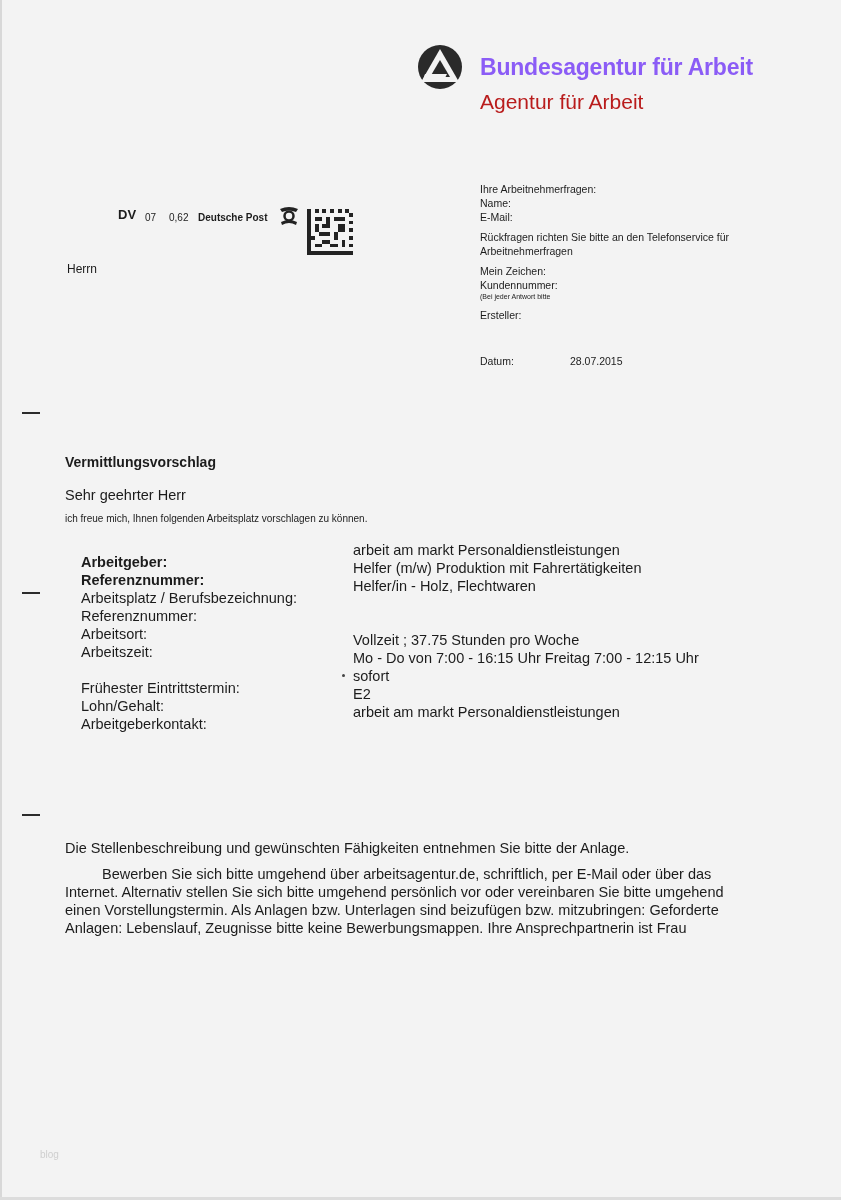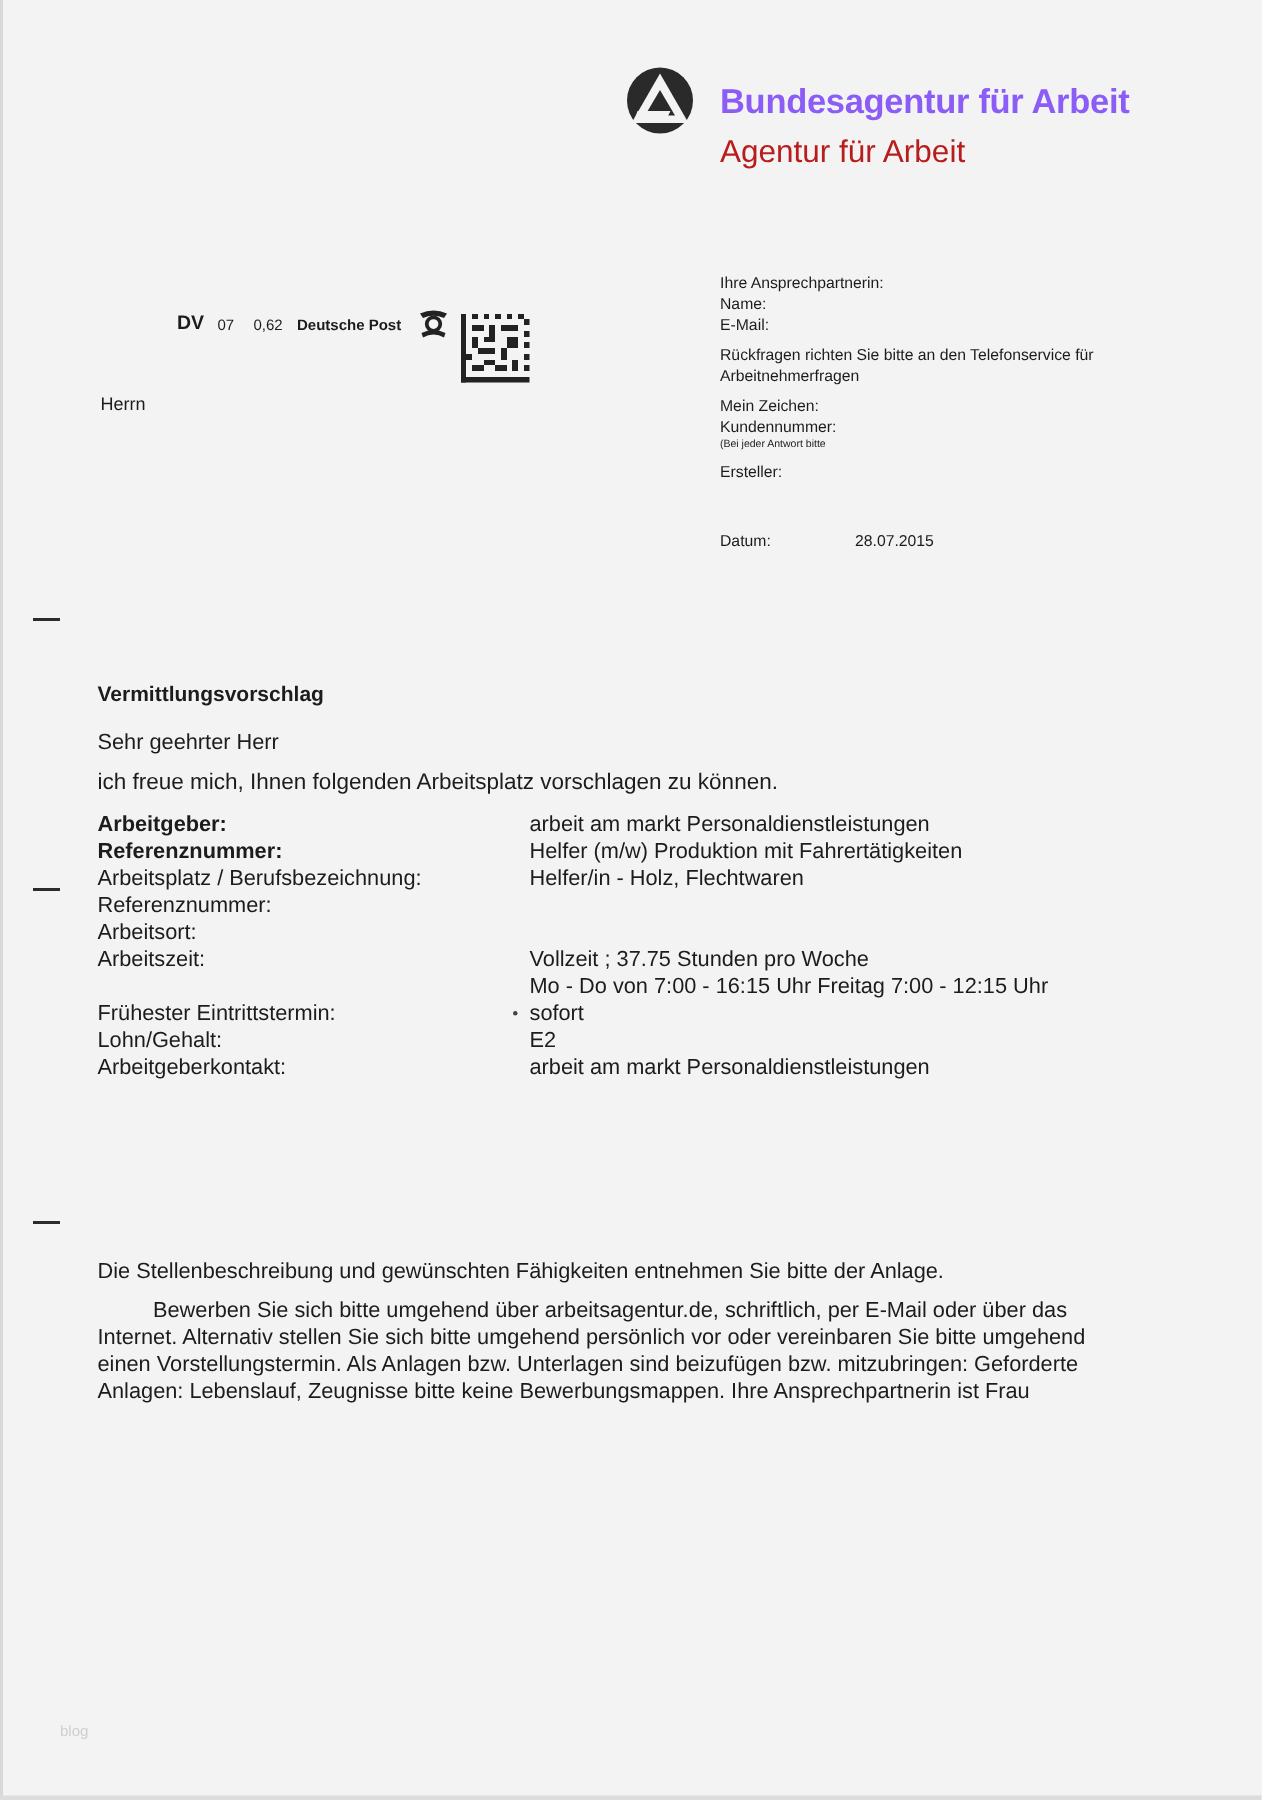--- a/index.html
+++ b/index.html
@@ -32,25 +32,25 @@
     .contact { position: absolute; left: 480px; top: 182px; font-size: 10.5px; line-height: 14px; }
     .contact .row { white-space: nowrap; }
     .contact .gap { height: 6px; }
     .contact .small { font-size: 7px; line-height: 10px; }
     .contact .datum-val { position: absolute; left: 90px; }
 
     .fold-mark { position: absolute; left: 22px; width: 18px; height: 2px; background: #2b2b2b; }
 
     .subject { left: 65px; top: 454px; font-size: 14px; font-weight: bold; }
     .salutation { left: 65px; top: 487px; font-size: 14.5px; }
-    .intro { left: 65px; top: 513px; font-size: 15px; }
+    .intro { left: 65px; top: 513px; font-size: 10px; }
 
     .details { position: absolute; left: 65px; top: 541px; font-size: 14.5px; line-height: 18px; }
     .details .r { position: relative; height: 18px; white-space: nowrap; }
-    .details .lbl { position: absolute; left: 0; }
+    .details .lbl { position: absolute; left: 16px; margin-top: 12px; }
     .details .val { position: absolute; left: 288px; }
     .details .bold { font-weight: bold; }
     .dot { position: absolute; left: 277px; top: 7px; width: 3px; height: 3px; background: #444; border-radius: 50%; }
 
     .body-text { position: absolute; left: 65px; font-size: 14.5px; line-height: 18px; white-space: nowrap; }
     .faint { position: absolute; left: 40px; top: 1149px; font-size: 10px; color: #cfcfcf; }
   </style>
 </head>
 <body>
 
@@ -99,21 +99,21 @@
   <rect x="1" y="7" width="1" height="1" fill="#222"></rect>
     <rect x="4" y="8" width="2" height="1" fill="#222"></rect>
   <rect x="9" y="8" width="1" height="2" fill="#222"></rect>
     <rect x="2" y="9" width="2" height="1" fill="#222"></rect>
   <rect x="6" y="9" width="2" height="1" fill="#222"></rect>
 </svg>
 
 <div class="abs recipient">Herrn</div>
 
 <div class="contact">
-  <div class="row">Ihre Ansprechpartnerin:</div>
+  <div class="row">Ihre Arbeitnehmerfragen:</div>
   <div class="row">Name:</div>
   <div class="row">E-Mail:</div>
   <div class="gap"></div>
   <div class="row">Rückfragen richten Sie bitte an den Telefonservice für</div>
   <div class="row">Arbeitnehmerfragen</div>
   <div class="gap"></div>
   <div class="row">Mein Zeichen:</div>
   <div class="row">Kundennummer:</div>
   <div class="row small">(Bei jeder Antwort bitte</div>
   <div class="gap"></div>

